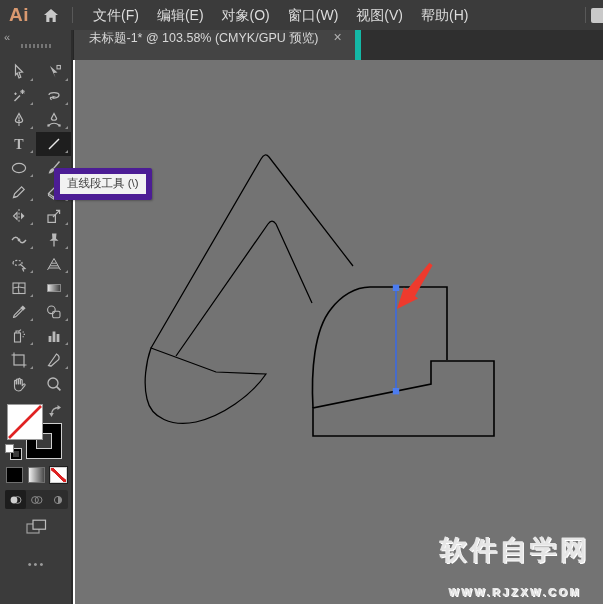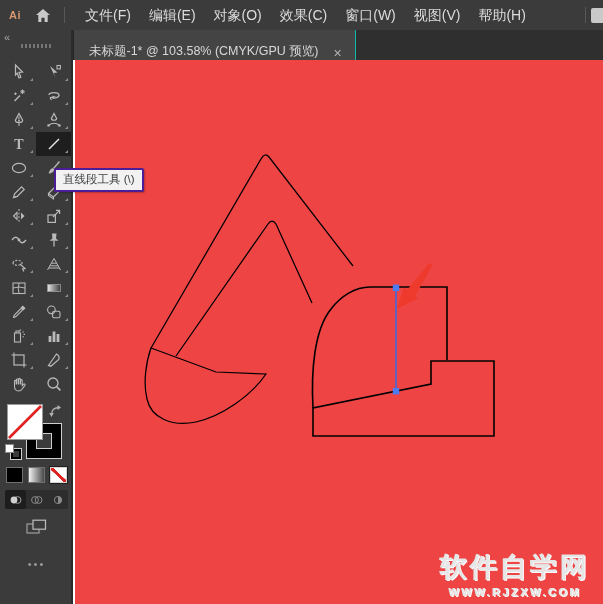--- a/index.html
+++ b/index.html
@@ -8,37 +8,37 @@
     width:603px; height:604px; position:relative; overflow:hidden;
     background:#ffffff; font-family:"Liberation Sans", sans-serif;
     -webkit-font-smoothing:antialiased;
   }
 
   
   .menu-bar {
     position:absolute; top:0; left:0; width:603px; height:30px;
     background:#3b3b3b; display:flex; align-items:center; z-index:5;
   }
-  .logo { color:#d99970; font-weight:bold; font-size:11px; padding-left:9px; letter-spacing:0.5px; }
+  .logo { color:#d99970; font-weight:bold; font-size:19px; padding-left:9px; letter-spacing:0.5px; }
   .home-btn { margin-left:13px; display:flex; align-items:center; }
   .vsep { width:1px; height:16px; background:#585858; margin-left:12px; }
   .menu-items { display:flex; margin-left:11px; }
   .menu-item { color:#dcdcdc; font-size:14px; padding:0 9px; line-height:30px; white-space:nowrap; cursor:default; }
   .workspace-box { position:absolute; right:-2px; top:8px; width:14px; height:15px; background:#c9c9c9; border-radius:2px; }
   .menu-right-sep { position:absolute; right:17px; top:7px; width:1px; height:16px; background:#585858; }
 
   
   .tab-bar {
     position:absolute; top:30px; left:73px; right:0; height:30px;
     background:#2f2f2f; z-index:4;
   }
   .doc-tab {
     position:absolute; left:0; top:0; height:30px; background:#444444;
-    border-left:1px solid #262626; border-right:1px solid #14b8a6;
-    display:flex; align-items:flex-end; padding:0 13px 0 15px;
+    border-left:1px solid #262626; border-right:6px solid #14b8a6;
+    display:flex; align-items:flex-start; padding:0 13px 0 15px;
   }
   .doc-tab .title { color:#d8d8d8; font-size:12.5px; white-space:nowrap; }
   .doc-tab .close { color:#b3b3b3; font-size:14px; margin-left:15px; line-height:1; }
 
   
   .toolbar {
     position:absolute; top:30px; left:0; width:73px; height:574px;
     background:#3b3b3b; border-right:2px solid #2c2c2c; z-index:5;
   }
   .collapse { position:absolute; top:1px; left:4px; color:#a8a8a8; font-size:11px; }
@@ -84,61 +84,60 @@
     background:#2d2d2d; border-radius:2px; display:flex; }
   .mode { width:21px; height:19px; display:flex; align-items:center; justify-content:center; }
   .mode.sel { background:#1d1d1d; border-radius:2px; }
 
   .screen-mode { position:absolute; left:26px; top:489px; }
   .more-dots { position:absolute; left:0; top:528px; width:73px; text-align:center;
     color:#9a9a9a; font-size:11px; letter-spacing:2px; }
 
   
   .canvas {
-    position:absolute; left:75px; top:60px; width:528px; height:544px; background:#ef4444;
+    position:absolute; left:75px; top:60px; width:528px; height:544px; background:#737373;
   }
   .canvas svg.art { position:absolute; left:0; top:0; }
 
   .watermark {
     position:absolute; right:13px; bottom:6px; text-align:center;
     color:#e6e6e6; user-select:none;
   }
   .watermark .wm1 {
     font-size:27px; font-weight:bold; letter-spacing:3px;
     text-shadow:1px 1px 0 #ffffff, -0.5px -0.5px 0 #d8d8d8;
   }
   .watermark .wm2 {
-    font-size:11px; font-weight:bold; letter-spacing:2.5px; margin-top:1px;
+    font-size:11px; font-weight:bold; letter-spacing:2.5px; margin-top:18px;
     text-shadow:1px 1px 0 #ffffff, -0.5px -0.5px 0 #d8d8d8;
   }
 
   
   .tooltip {
     position:absolute; left:54px; top:168px; z-index:20;
-    background:#f2f2f2; border:2px solid #4c1d95; border-radius:2px;
+    background:#f2f2f2; border:6px solid #4c1d95; border-radius:2px;
     padding:2px 7px 3px 7px; font-size:11.5px; color:#3c3c3c;
     box-shadow:1px 1px 2px rgba(0,0,0,0.25); white-space:nowrap;
   }
 </style>
 </head>
 <body>
 
 <div class="menu-bar">
   <span class="logo">Ai</span>
   <span class="home-btn">
     <svg width="18" height="17" viewBox="0 0 18 17">
       <path d="M9 2 L16 8 H13.7 V15 H10.6 V10.8 H7.4 V15 H4.3 V8 H2 Z" fill="#c9c9c9"></path>
     </svg>
   </span>
   <span class="vsep"></span>
   <nav class="menu-items">
     <span class="menu-item">文件(F)</span>
     <span class="menu-item">编辑(E)</span>
     <span class="menu-item">对象(O)</span>
-    <span class="menu-item">效果(C)</span>
     <span class="menu-item">窗口(W)</span>
     <span class="menu-item">视图(V)</span>
     <span class="menu-item">帮助(H)</span>
   </nav>
   <span class="menu-right-sep"></span>
   <span class="workspace-box"></span>
 </div>
 
 <div class="tab-bar">
   <div class="doc-tab">

